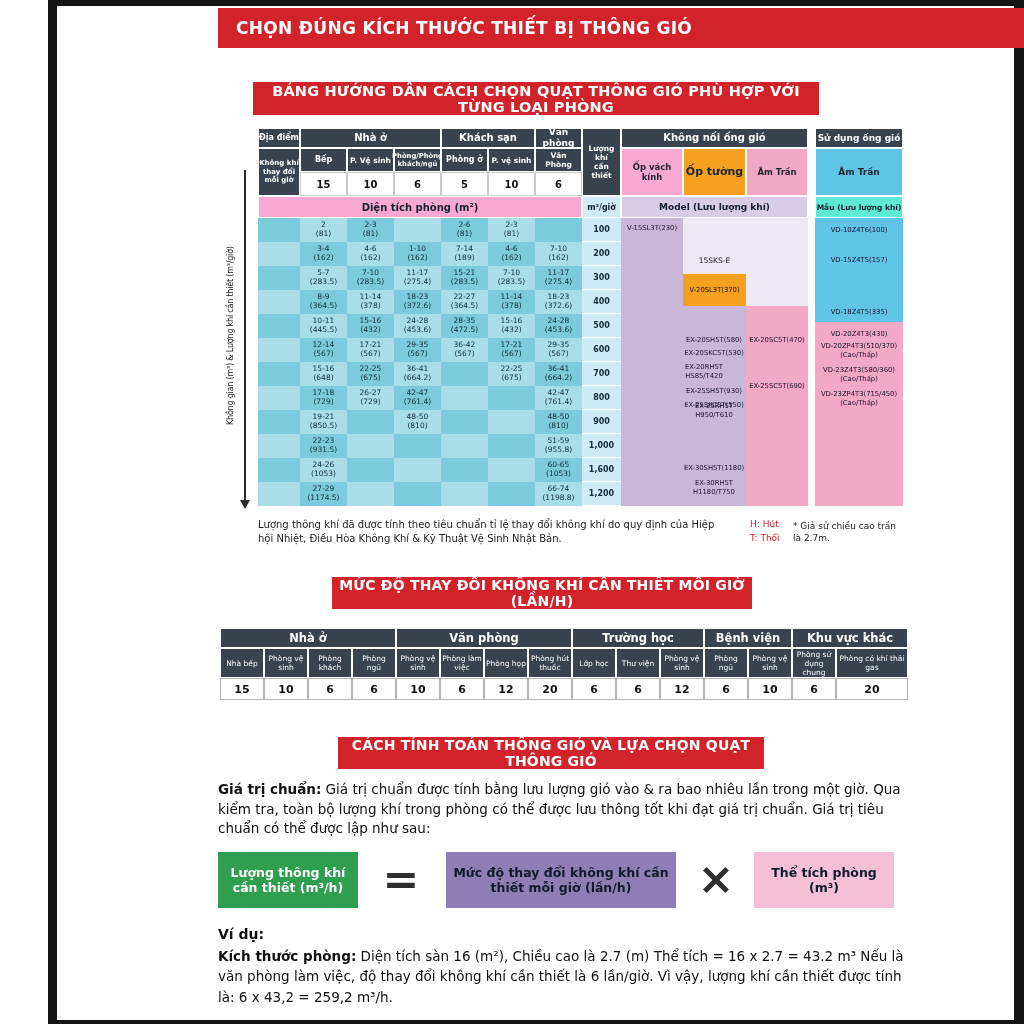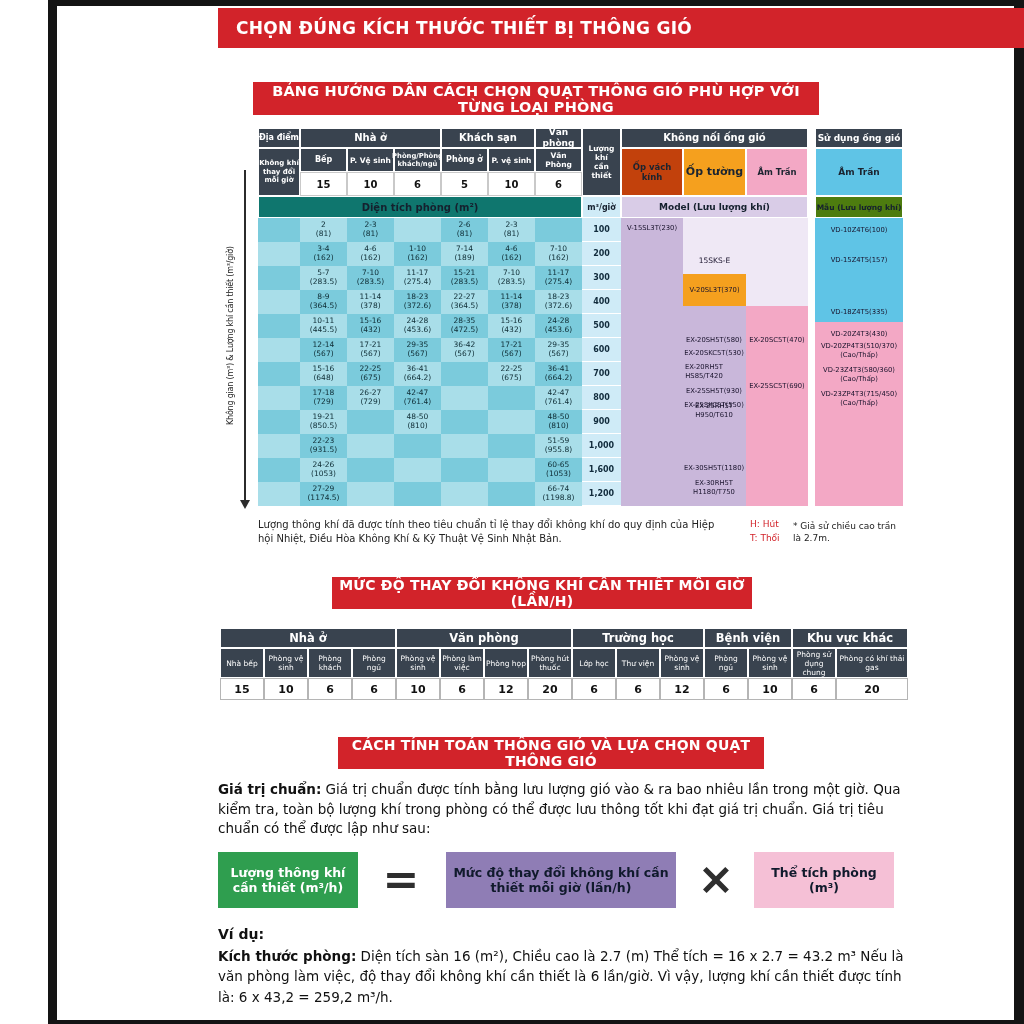--- a/index.html
+++ b/index.html
@@ -86,29 +86,29 @@
   <div class="abs hd" style="left:440px;top:148px;width:47px;height:24px;font-size:7.5px">P. vệ sinh</div>
   <div class="abs hd" style="left:487px;top:148px;width:47px;height:24px;font-size:7.5px">Văn Phòng</div>
 
   <div class="abs vcell" style="left:252px;top:172px;width:47px;height:24px">15</div>
   <div class="abs vcell" style="left:299px;top:172px;width:47px;height:24px">10</div>
   <div class="abs vcell" style="left:346px;top:172px;width:47px;height:24px">6</div>
   <div class="abs vcell" style="left:393px;top:172px;width:47px;height:24px">5</div>
   <div class="abs vcell" style="left:440px;top:172px;width:47px;height:24px">10</div>
   <div class="abs vcell" style="left:487px;top:172px;width:47px;height:24px">6</div>
 
-  <div class="abs mcell" style="left:573px;top:148px;width:62px;height:48px;background:#c2410c;font-size:8.5px">Ốp vách kính</div>
+  <div class="abs mcell" style="left:573px;top:148px;width:62px;height:48px;background:#f9a8d4;font-size:8.5px">Ốp vách kính</div>
   <div class="abs mcell" style="left:635px;top:148px;width:63px;height:48px;background:#F5A01E;font-size:11px">Ốp tường</div>
   <div class="abs mcell" style="left:698px;top:148px;width:62px;height:48px;background:#F3A8C5;font-size:8.5px">Âm Trần</div>
   <div class="abs mcell" style="left:767px;top:148px;width:88px;height:48px;background:#5FC4E6;font-size:9px">Âm Trần</div>
 
-  <div class="abs shd" style="left:210px;top:196px;width:324px;height:22px;background:#0f766e;font-size:10px">Diện tích phòng (m²)</div>
+  <div class="abs shd" style="left:210px;top:196px;width:324px;height:22px;background:#f9a8d4;font-size:10px">Diện tích phòng (m²)</div>
   <div class="abs shd" style="left:534px;top:196px;width:39px;height:22px;background:#CFEBF7;font-size:8px">m³/giờ</div>
   <div class="abs shd" style="left:573px;top:196px;width:187px;height:22px;background:#D9CCE7;font-size:9px">Model (Lưu lượng khí)</div>
-  <div class="abs shd" style="left:767px;top:196px;width:88px;height:22px;background:#4d7c0f;font-size:7.5px">Mẫu (Lưu lượng khí)</div>
+  <div class="abs shd" style="left:767px;top:196px;width:88px;height:22px;background:#5eead4;font-size:7.5px">Mẫu (Lưu lượng khí)</div>
 
   <div class="abs area-grid" style="left:210px;top:218px;width:324px;height:288px">
     <div class="ac"></div>
     <div class="ac">2
 (81)</div>
     <div class="ac">2-3
 (81)</div>
     <div class="ac"></div>
     <div class="ac">2-6
 (81)</div>

